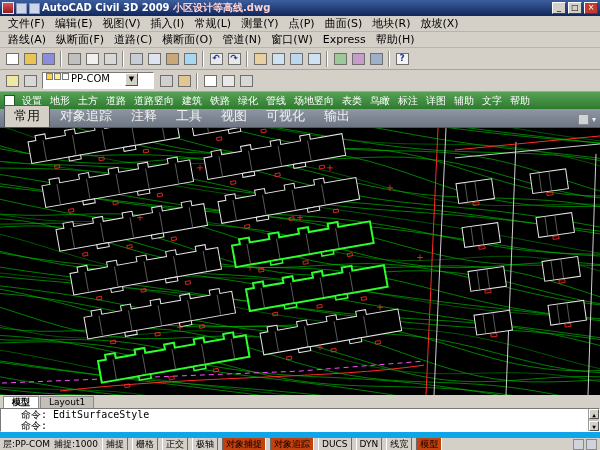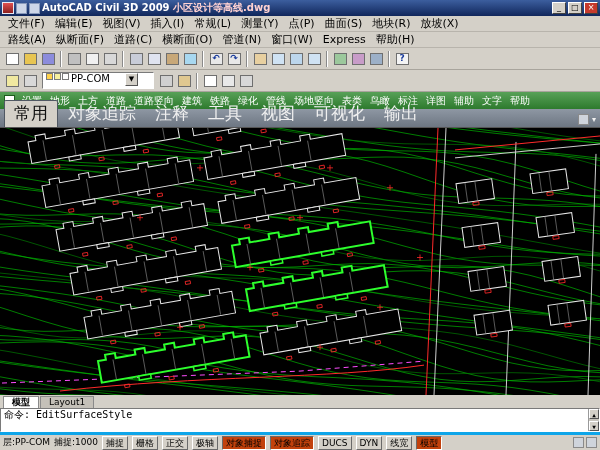--- a/index.html
+++ b/index.html
@@ -28,37 +28,37 @@
 .arrbtn{width:13px;height:13px;background:#d4d0c8;border:1px solid;border-color:#fff #555 #555 #fff;font-size:7px;line-height:11px;text-align:center;color:#000;flex:none}
 .minis{display:flex;gap:1px}
 .mini{width:7px;height:7px;border:1px solid #7a7a7a;flex:none}
 
 .hongye{height:17px;background:linear-gradient(#58a158,#2d7a2d);display:flex;align-items:center;padding:0 4px;color:#fff;flex:none;overflow:hidden;white-space:nowrap}
 .hyicon{width:11px;height:11px;background:#fff;border:1px solid #1d5c1d;margin-right:3px;flex:none}
 .hy-item{padding:0 4px;font-size:10px;color:#fff}
 
 .ribbontabs{height:18px;background:linear-gradient(#8e97a3,#6d7682);display:flex;align-items:flex-end;padding:0 4px;color:#f0f0f0;flex:none}
 .rtabs{display:flex;align-items:flex-end;gap:1px}
-.rtab{padding:1px 9px 2px;font-size:17px;white-space:nowrap}
+.rtab{padding:1px 9px 2px;font-size:13px;white-space:nowrap}
 .rtab.active{background:#d4d0c8;color:#111;border:1px solid #50holder;border:1px solid #505863;border-bottom:none;border-radius:2px 2px 0 0}
 .rt-end{margin-left:auto;display:flex;gap:3px;align-items:center;font-size:8px;padding-bottom:2px}
 
 .canvas-wrap{height:268px;background:#000;position:relative;border-top:1px solid #555;flex:none}
 .canvas-wrap svg{position:absolute;left:0;top:0;width:100%;height:100%}
 
 .layouttabs{height:13px;background:#d4d0c8;display:flex;align-items:flex-end;padding:0 3px;gap:1px;flex:none}
 .ltab{padding:0 8px;border:1px solid #8a8a8a;border-bottom:none;background:#c4c0b8;height:12px;line-height:11px;font-size:9px}
 .ltab.active{background:#fff;font-weight:bold}
 
 .cmd{height:24px;background:#fff;border:1px solid;border-color:#7a7a7a #fff #fff #7a7a7a;font-family:"DejaVu Sans Mono","Liberation Mono",monospace;font-size:10px;line-height:11px;display:flex;flex:none}
-.cmd .lines{flex:1;padding:0 3px;overflow:hidden}
+.cmd .lines{flex:1;padding:0 20px;overflow:hidden}
 .cmd .sb{width:11px;background:#c8c4bc;border-left:1px solid #9a9a9a;display:flex;flex-direction:column;justify-content:space-between}
 .sbb{height:10px;font-size:6px;text-align:center;line-height:9px;background:#d4d0c8;border:1px solid;border-color:#fff #555 #555 #fff}
 
-.statusbar{height:18px;background:#d4d0c8;border-top:3px solid #0ea5e9;display:flex;align-items:center;padding:0 3px;gap:4px;font-size:9px;white-space:nowrap;overflow:hidden;flex:none}
+.statusbar{height:18px;background:#d4d0c8;border-top:6px solid #0ea5e9;display:flex;align-items:center;padding:0 3px;gap:4px;font-size:9px;white-space:nowrap;overflow:hidden;flex:none}
 .toggles{display:flex;gap:4px}
 .tg{border:1px solid;border-color:#fff #6a6a6a #6a6a6a #fff;background:#d4d0c8;padding:0 3px;height:14px;line-height:12px;flex:none}
 .tg.pressed{border-color:#6a6a6a #fff #fff #6a6a6a;background:#c2410c}
 .tray{margin-left:auto;display:flex;gap:2px;align-items:center}
 .trico{width:11px;height:11px;border:1px solid #8a8a8a;background:#cfd4dc;flex:none}
 </style>
 </head>
 <body>
 
 <div class="app">
@@ -519,20 +519,21 @@
   </div>
 
   <div class="layouttabs">
       <span class="ltab active">模型</span>
       <span class="ltab">Layout1</span>
     </div>
 
   <div class="cmd">
     <div class="lines">
       <div>命令: EditSurfaceStyle</div>
+      <div>命令:</div>
     </div>
     <div class="sb">
       <div class="sbb">▲</div>
       <div class="sbb">▼</div>
     </div>
   </div>
 
   <div class="statusbar">
     <span>层:PP-COM</span>
     <span>捕捉:1000</span>

